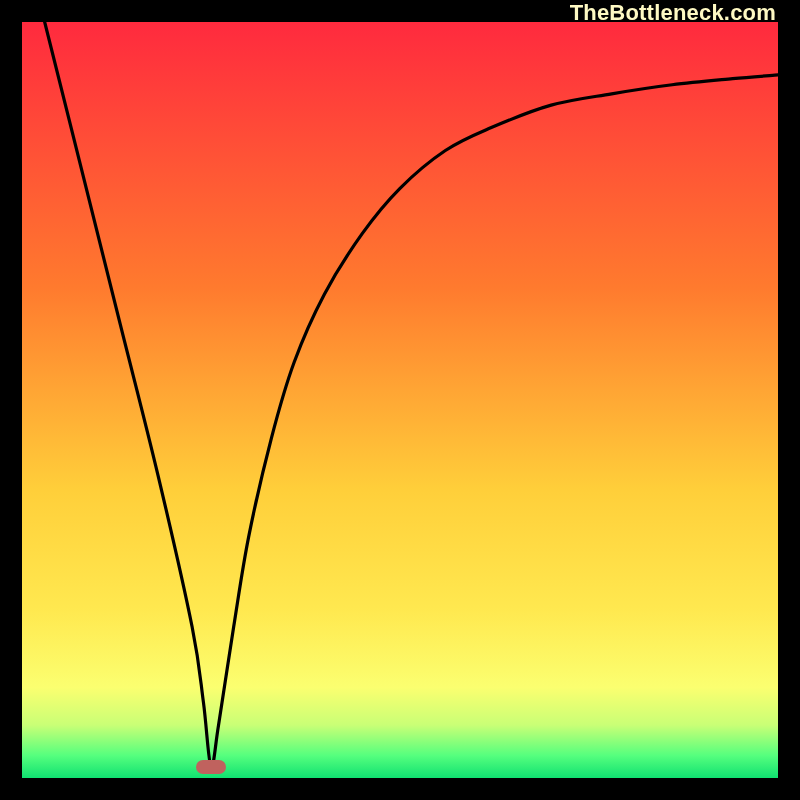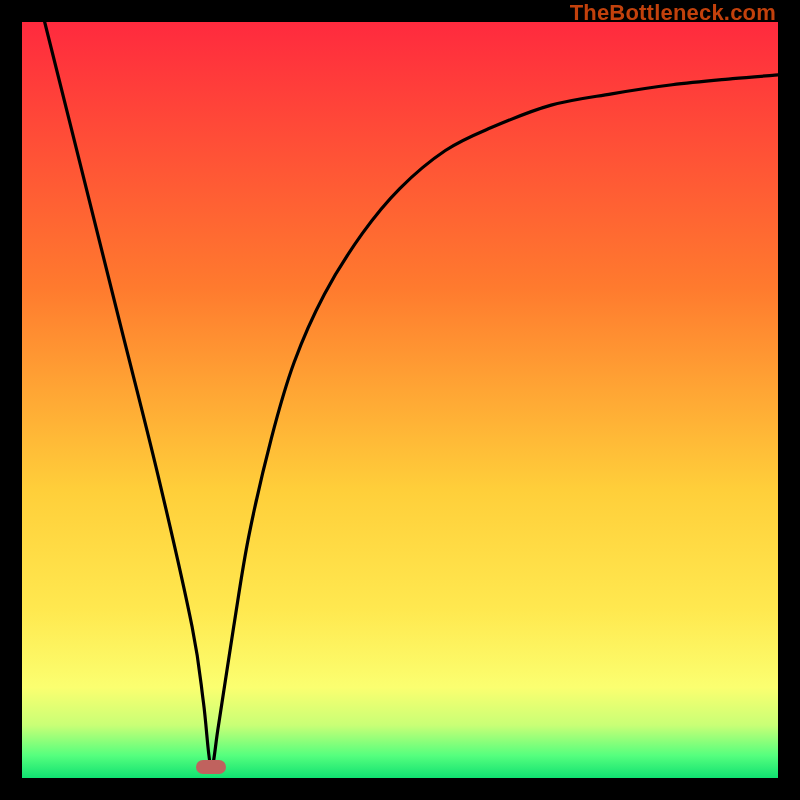--- a/index.html
+++ b/index.html
@@ -23,21 +23,21 @@
     position: absolute;
     left: 0;
     top: 0;
     width: 756px;
     height: 756px;
   }
   .watermark {
     position: absolute;
     top: 0px;
     right: 24px;
-    color: #c2410c;
+    color: #fef9c3;
     font-size: 22px;
     font-weight: 600;
     letter-spacing: 0.2px;
     user-select: none;
     text-align: right;
   }
   svg { display: block; }
   .marker {
     position: absolute;
     width: 30px;

